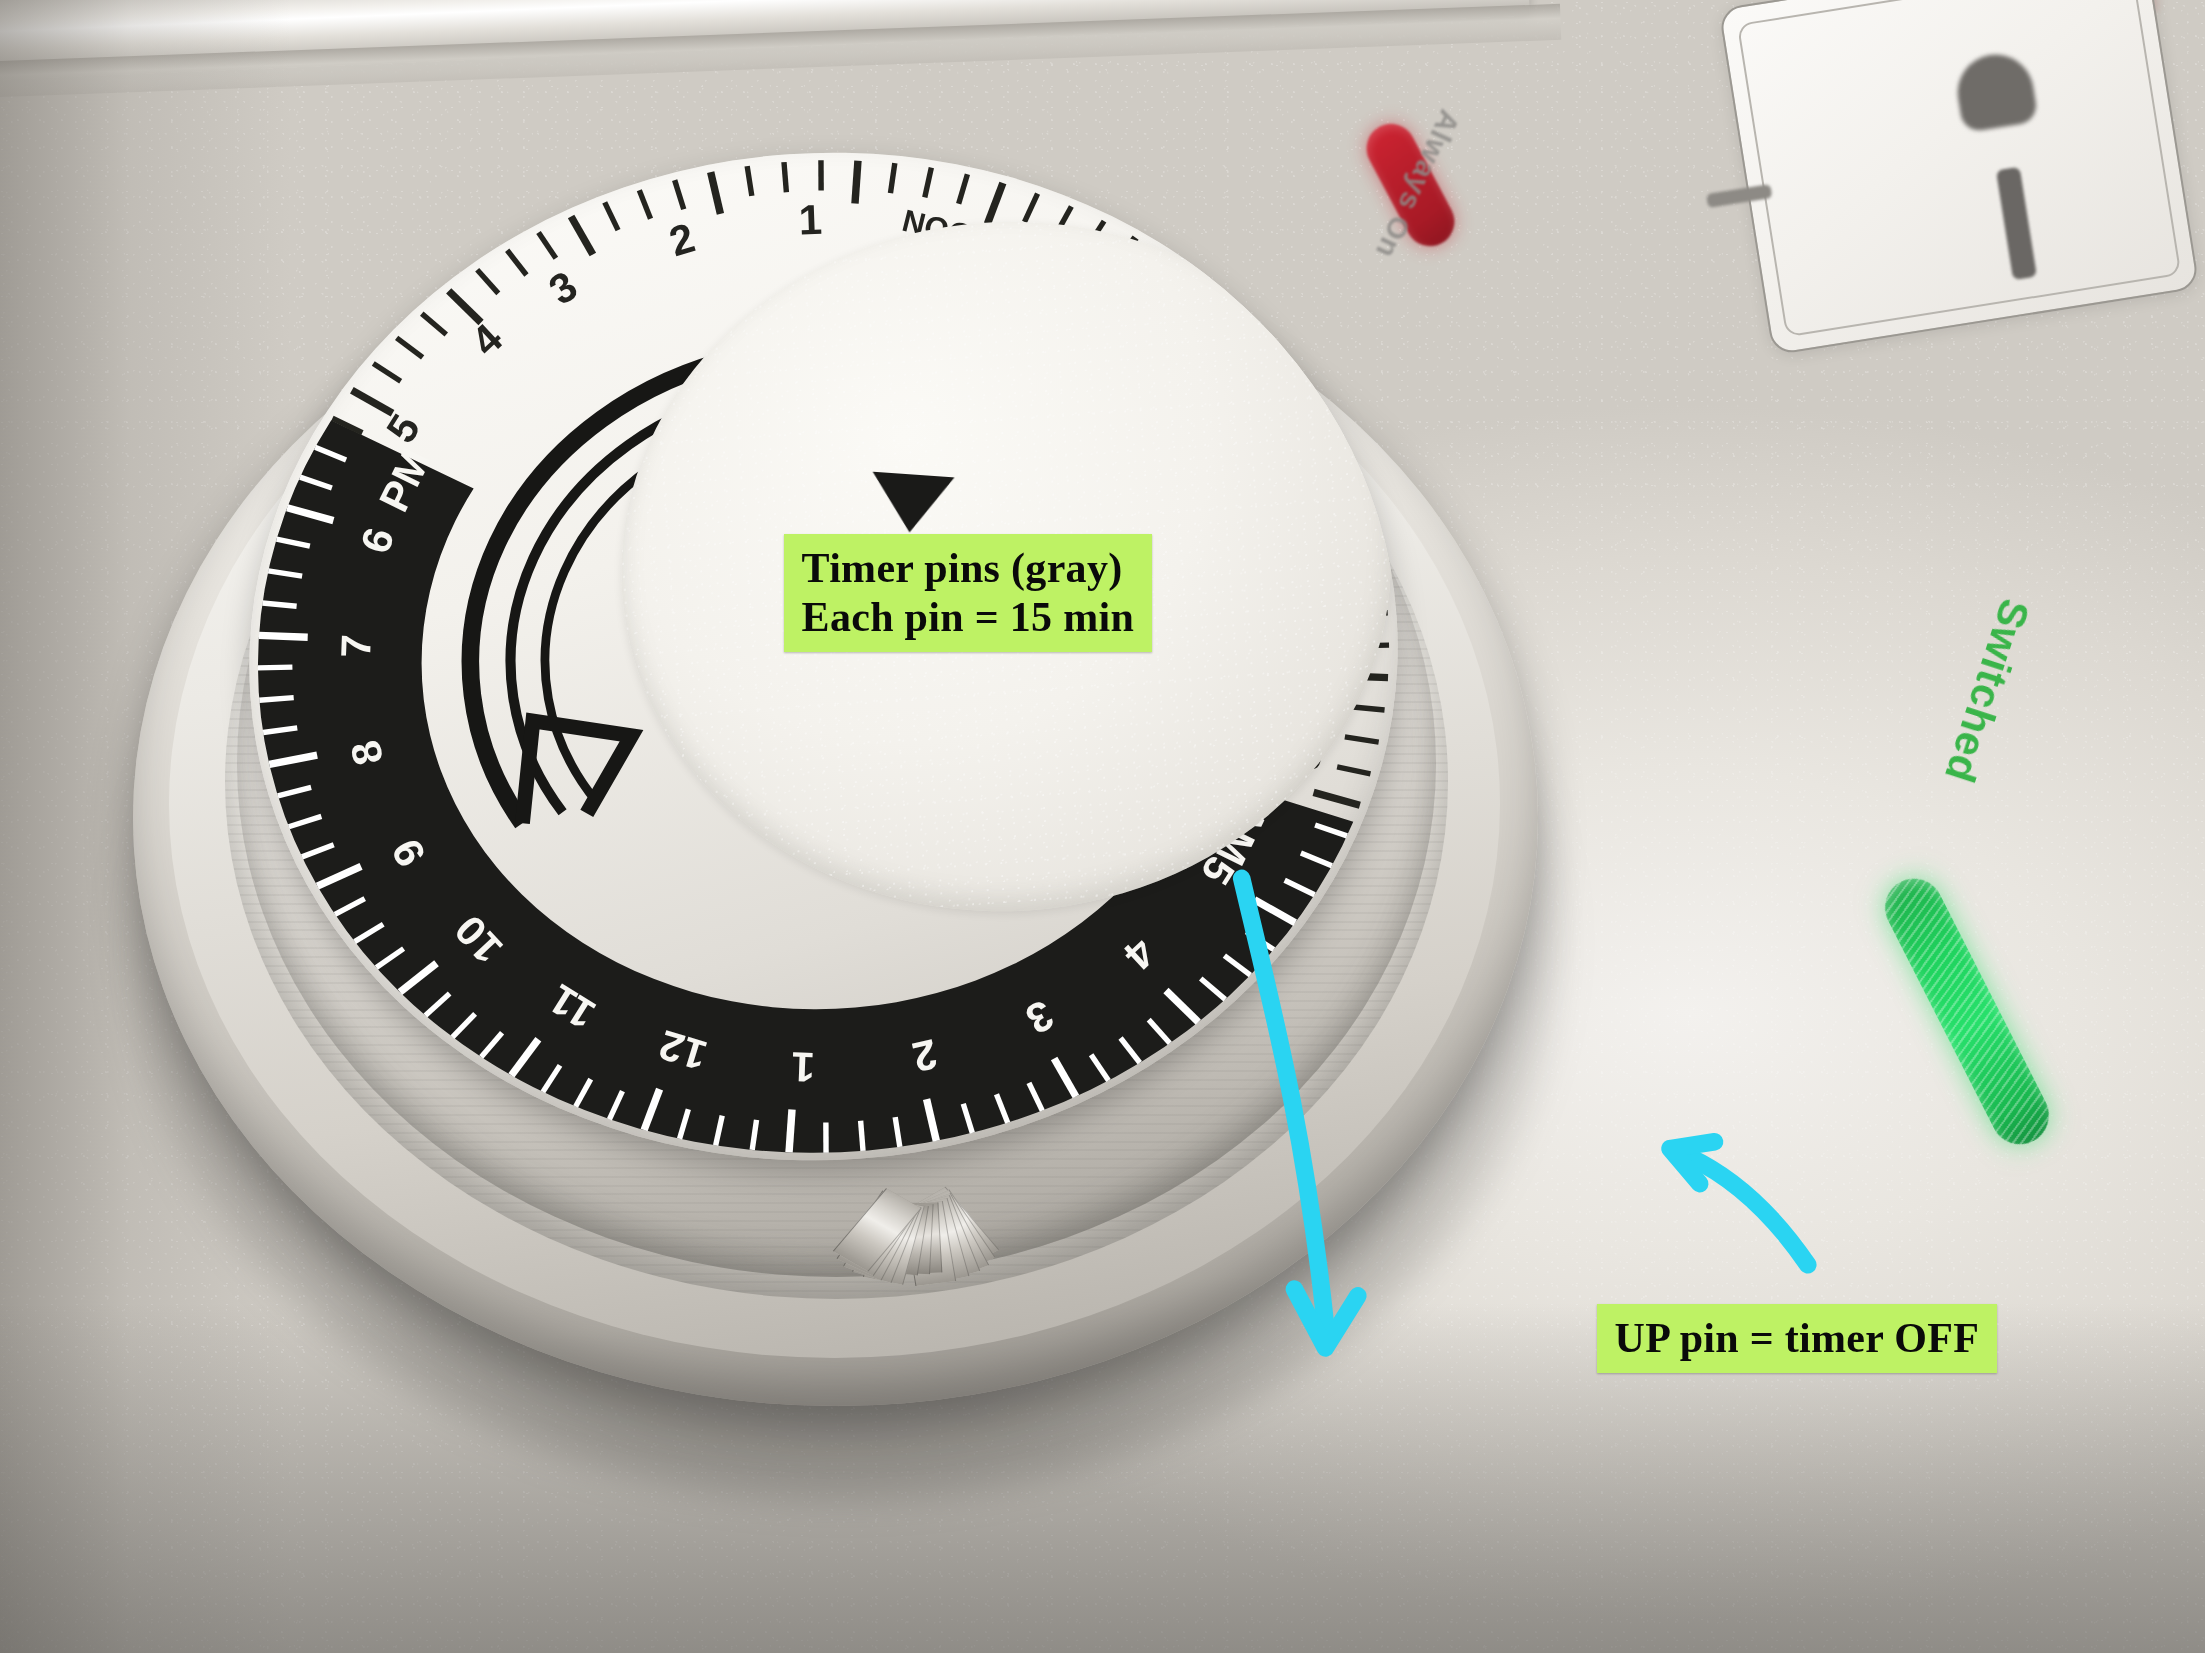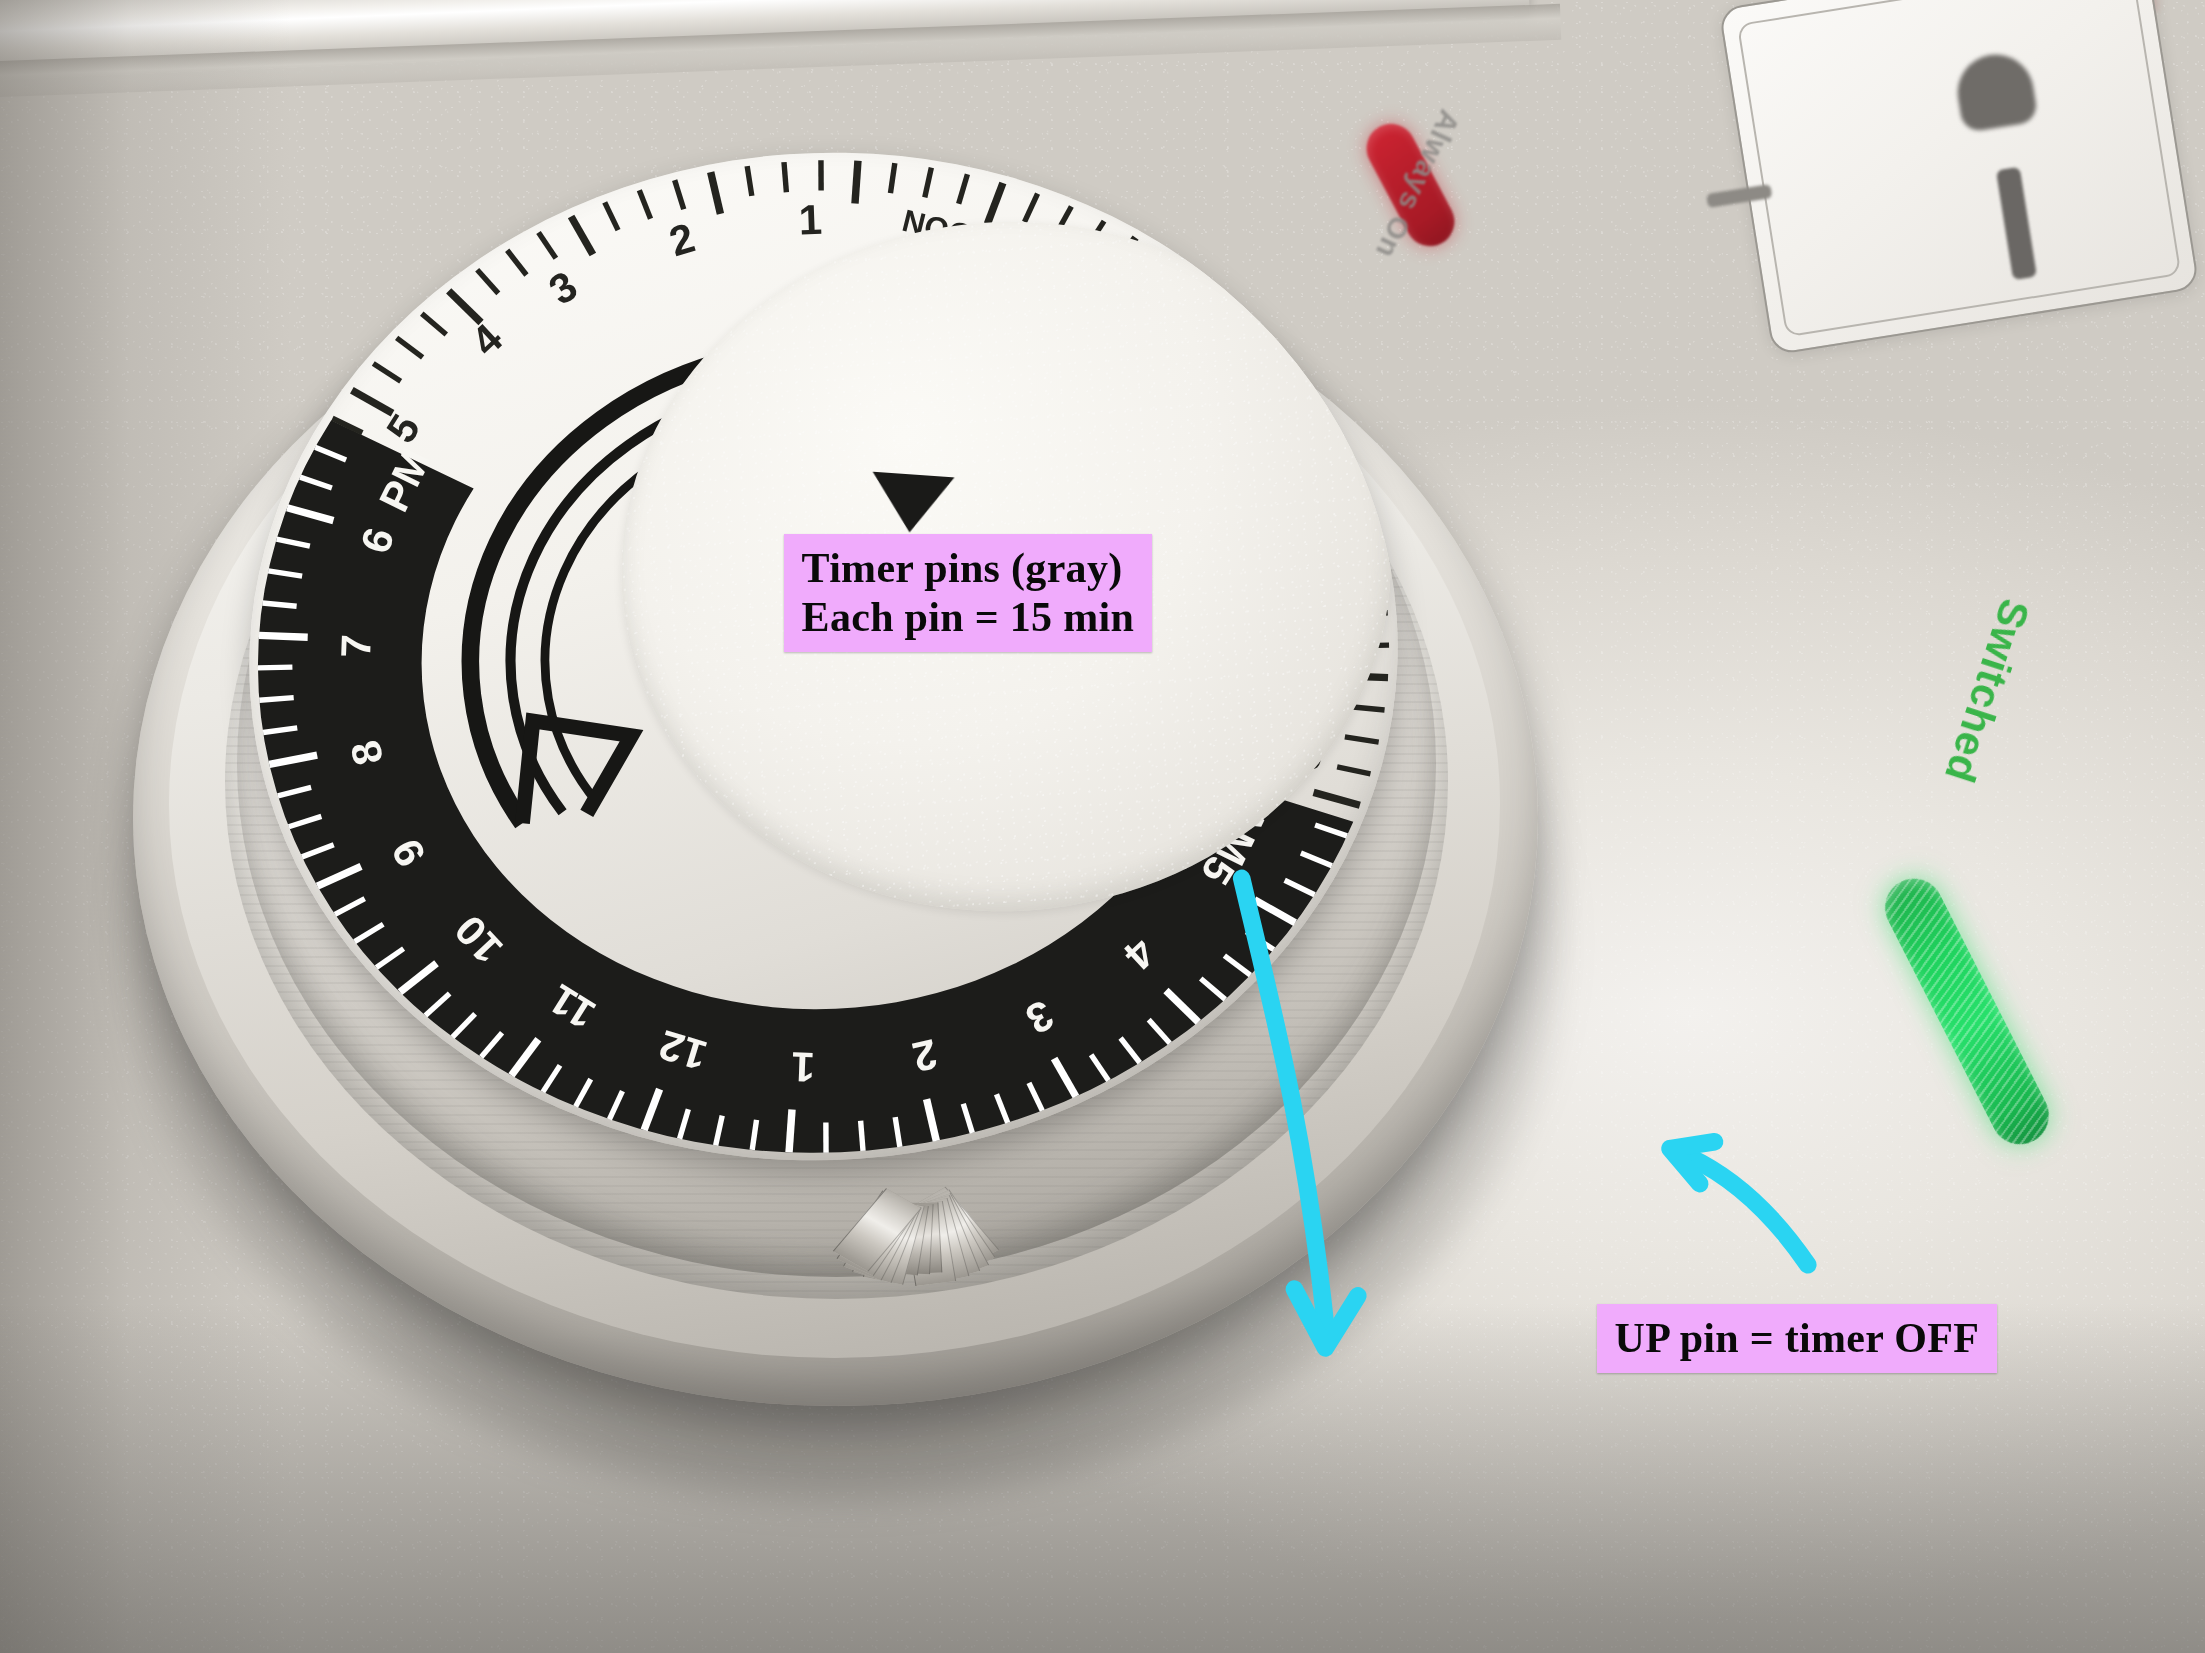--- a/index.html
+++ b/index.html
@@ -191,21 +191,21 @@
     background-size:15.5px 13px,19.6px 17px,13px 21px;
   }
   .ptr-tri{
     position:absolute;left:632px;top:328px;
     width:0;height:0;border-left:41px solid transparent;border-right:41px solid transparent;
     border-top:58px solid #1a1a18;transform:rotate(8deg);filter:blur(0.4px);
   }
 
   
   .callout{
-    position:absolute;background:#f0abfc;color:#0a0a0a;
+    position:absolute;background:#bef264;color:#0a0a0a;
     font-family:"Liberation Serif", serif;font-weight:700;
     padding:9.5px 17.6px;line-height:1.18;white-space:pre-line;
     box-shadow:0 0.7px 2px rgba(0,0,0,.25);
     letter-spacing:0.3px;
   }
   #callout-pins{left:784px;top:534px;font-size:42px;}
   #callout-down{left:968px;top:787px;font-size:42px;}
   #callout-up{left:1597px;top:1304px;font-size:42px;}
   .arrow-svg{position:absolute;left:0;top:0;width:2205px;height:1654px;pointer-events:none;}
 </style>

